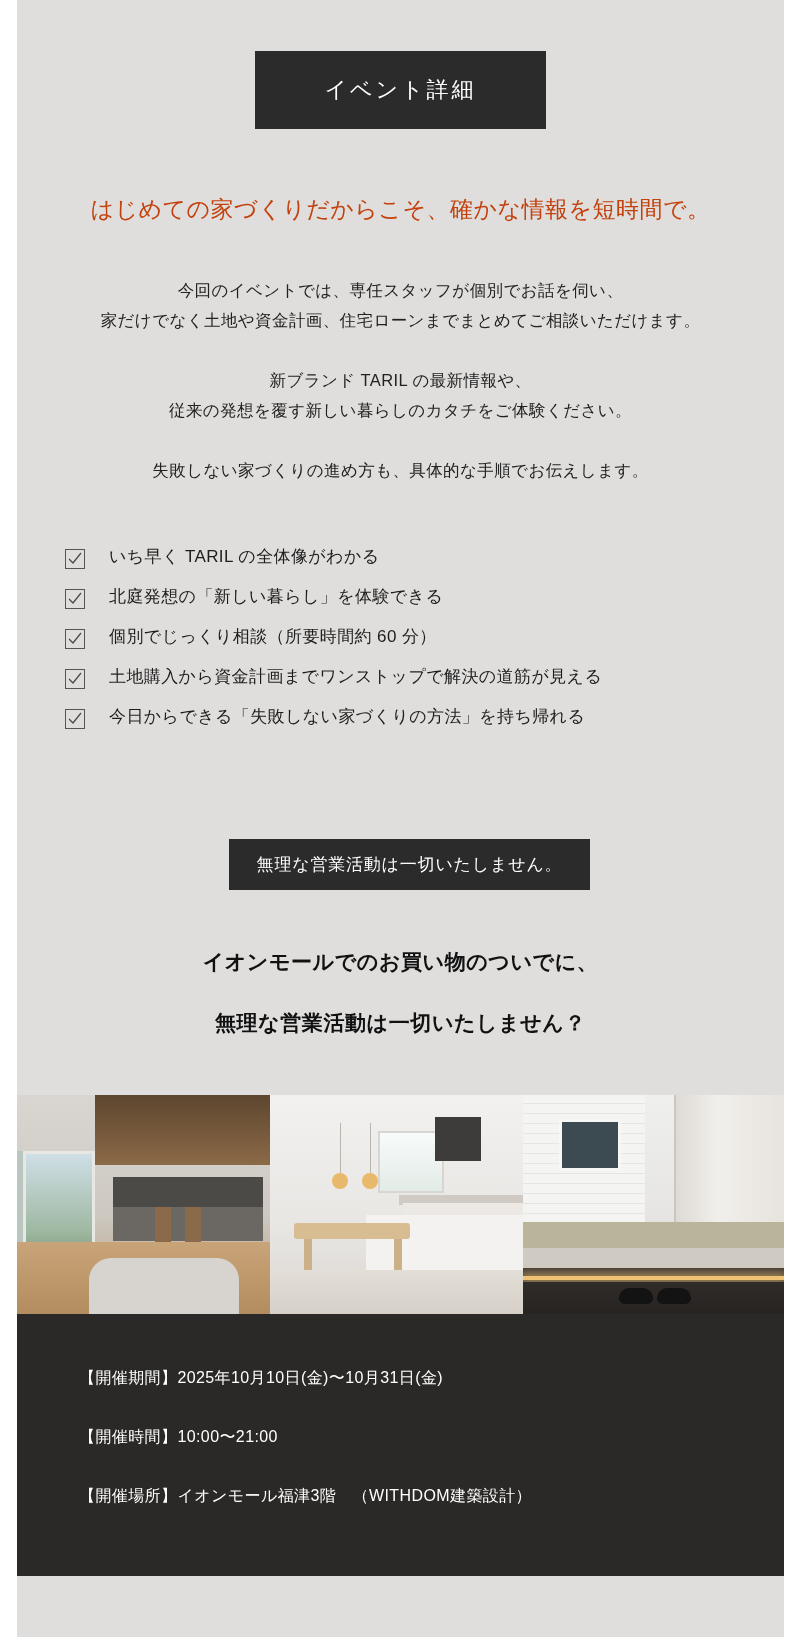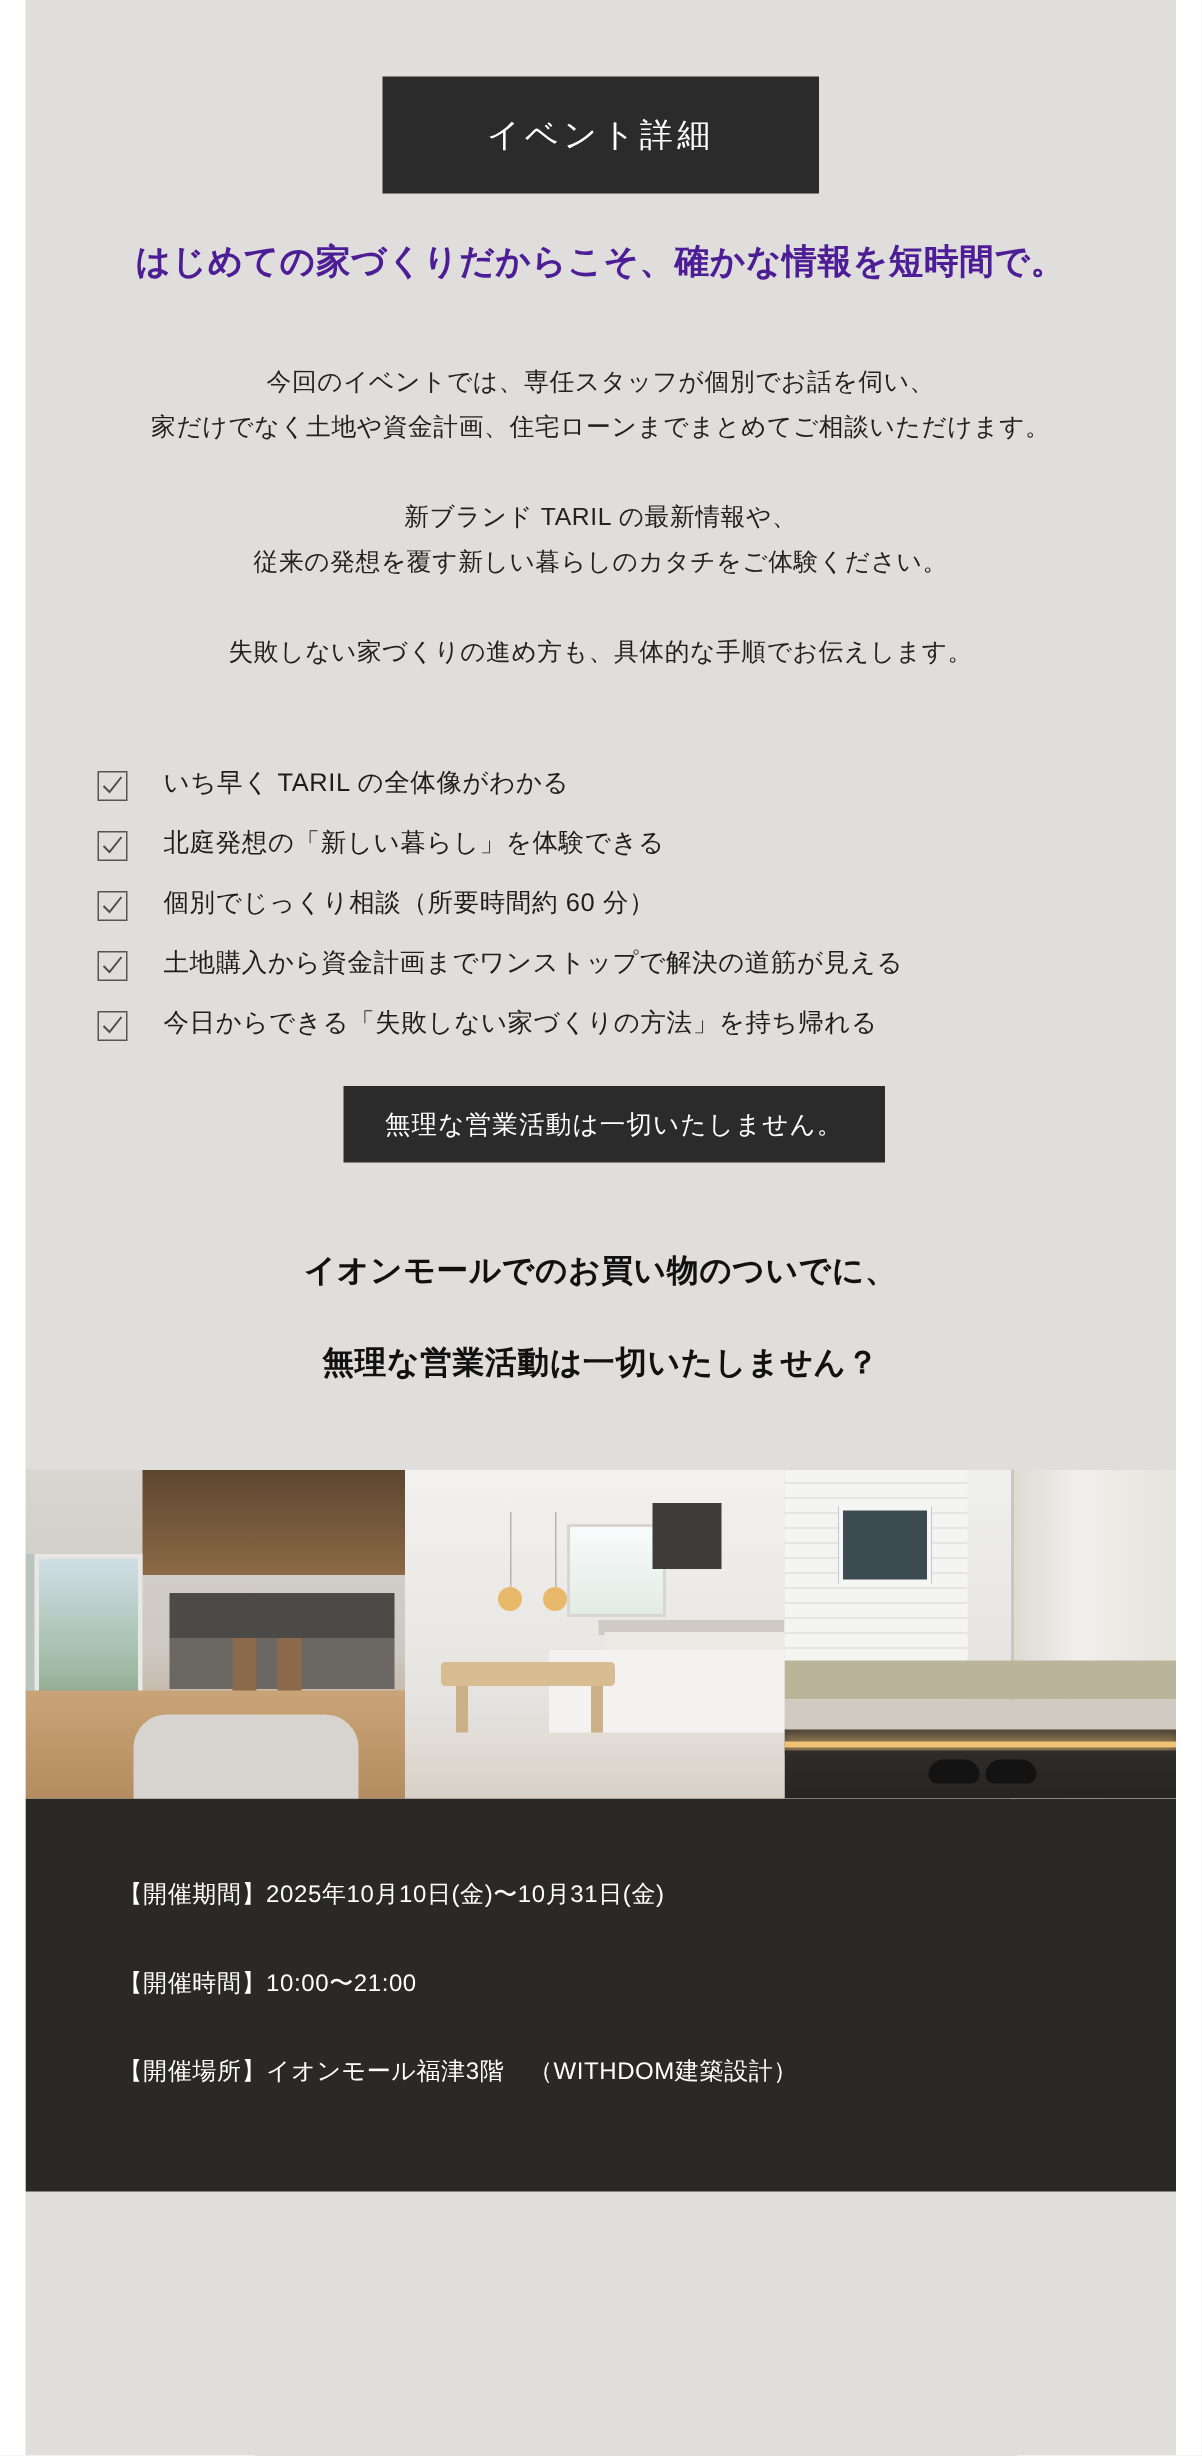--- a/index.html
+++ b/index.html
@@ -36,24 +36,24 @@
     justify-content: center;
     font-size: 22px;
     letter-spacing: 3px;
     font-weight: 400;
   }
 
   
   .headline {
     text-align: center;
     font-size: 23px;
-    font-weight: bold;
+    font-weight: normal;
     letter-spacing: 0.5px;
-    margin-top: 30px;
-    color: #4c1d95;
+    margin-top: 65px;
+    color: #c2410c;
   }
 
   
   .body-blocks {
     margin-top: 50px;
     text-align: center;
   }
   .para {
     font-size: 16.5px;
     line-height: 30px;
@@ -92,21 +92,21 @@
   .check-label {
     margin-left: 24px;
     font-size: 17px;
     line-height: 24px;
     color: #1d1d1d;
     letter-spacing: 0.4px;
   }
 
   
   .notice-wrap {
-    margin-top: 30px;
+    margin-top: 110px;
     display: flex;
     justify-content: center;
   }
   .notice {
     background: #2b2b2b;
     color: #ffffff;
     font-size: 17px;
     letter-spacing: 0.8px;
     padding: 14px 28px;
     margin-left: 18px;

